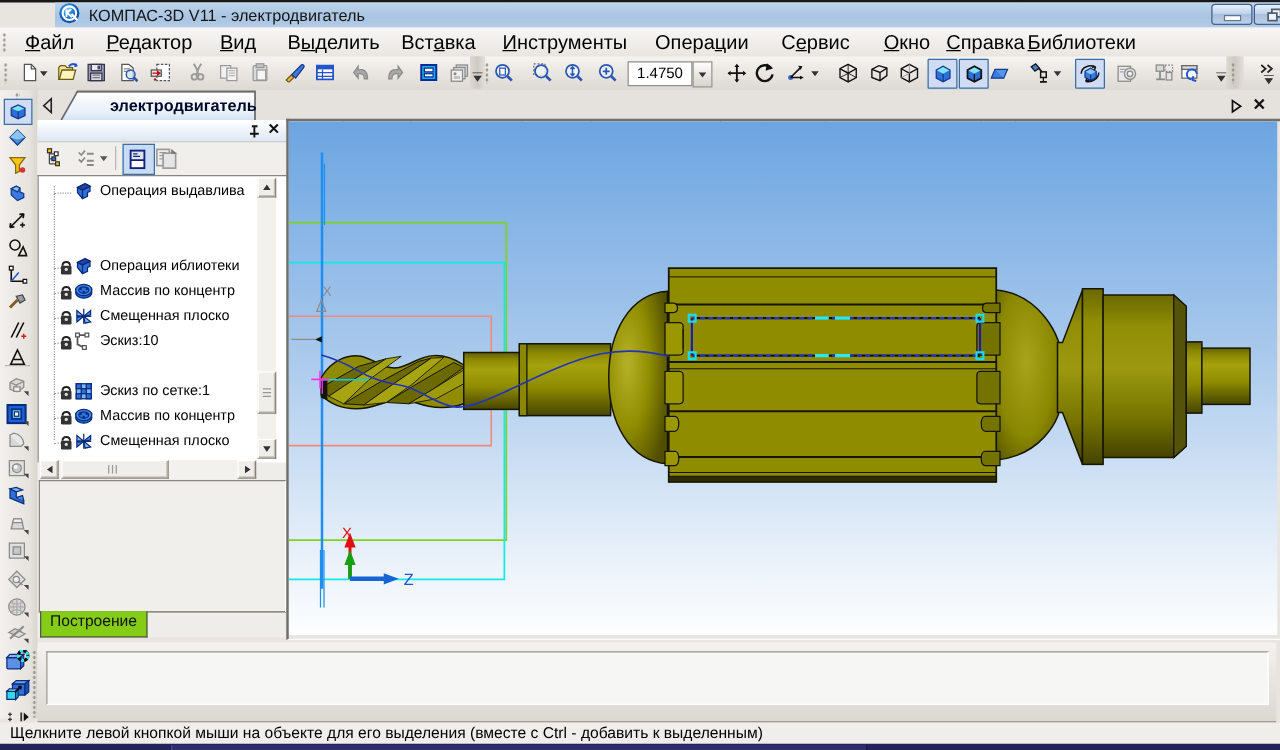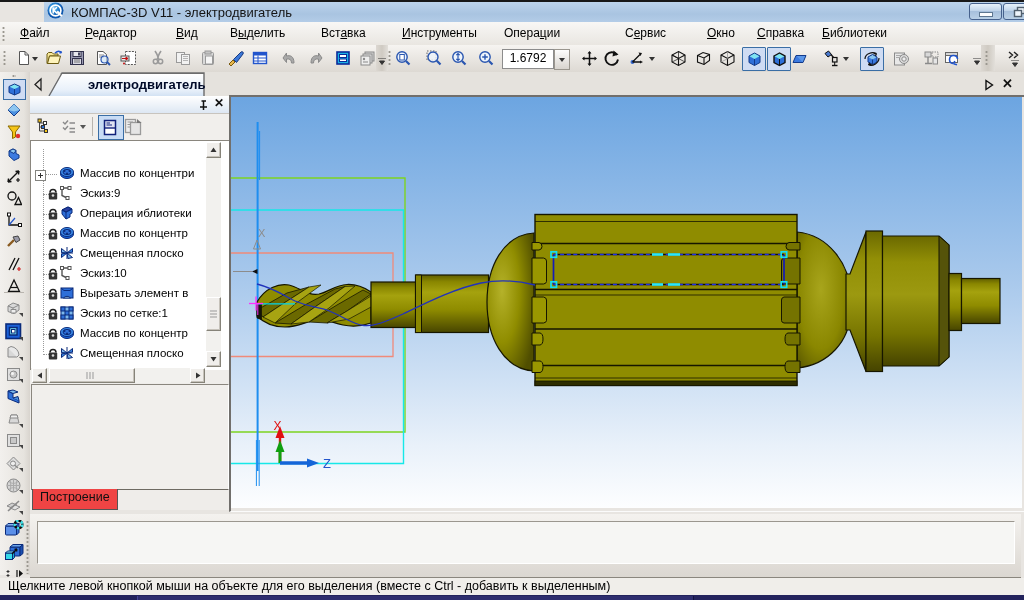--- a/index.html
+++ b/index.html
@@ -1,18 +1,18 @@
 <!DOCTYPE html>
 <html><head><meta charset="utf-8">
 <style>
 html,body{margin:0;padding:0;width:1024px;height:600px;overflow:hidden;background:#e8e5e1;font-family:"Liberation Sans",sans-serif;}
 .abs{position:absolute;}
 .sep{position:absolute;width:1px;background:#a49f96;height:17px;top:51px;}
 .grip{position:absolute;width:3px;background-image:radial-gradient(circle,#9a978f 1px,transparent 1.2px);background-size:3px 4px;}
-.mi{position:absolute;top:4px;font-size:12px;color:#000;}
+.mi{position:absolute;top:4px;font-size:16px;color:#000;}
 .mi u{text-decoration:underline;}
 .ti{position:absolute;top:2px;width:22px;height:22px;}
 .ti svg{position:absolute;left:3px;top:3px;}
 .sel{border:1px solid #3a6ea5;background:#cfdcf3;border-radius:1px;}
 .sel svg{left:2px;top:2px;}
 .row{position:absolute;left:0;height:20px;width:174px;overflow:hidden;white-space:nowrap;}
 .row .txt{position:absolute;left:49px;top:3px;font-size:11.5px;color:#000;}
 .rowi{position:absolute;left:28px;top:1px;}
 .lock{position:absolute;left:16px;top:3px;}
 </style></head>
@@ -52,21 +52,21 @@
 </div>
 
 <div class="abs" id="menubar" style="left:0;top:22px;width:1024px;height:23px;background:linear-gradient(#f8f7f5,#e9e6e1);border-bottom:1px solid #d8d4cd;">
   <div class="grip" style="left:2px;top:4px;height:16px;"></div>
   <span class="mi" style="left:20px;"><u>Ф</u>айл</span>
   <span class="mi" style="left:85px;"><u>Р</u>едактор</span>
   <span class="mi" style="left:176px;"><u>В</u>ид</span>
   <span class="mi" style="left:230px;">В<u>ы</u>делить</span>
   <span class="mi" style="left:321px;">Вст<u>а</u>вка</span>
   <span class="mi" style="left:402px;"><u>И</u>нструменты</span>
-  <span class="mi" style="left:504px;">Опера<u>ц</u>ии</span>
+  <span class="mi" style="left:524px;">Опера<u>ц</u>ии</span>
   <span class="mi" style="left:625px;">С<u>е</u>рвис</span>
   <span class="mi" style="left:707px;"><u>О</u>кно</span>
   <span class="mi" style="left:757px;text-align:center;"><u>С</u>правка</span>
   <span class="mi" style="left:822px;"><u>Б</u>иблиотеки</span>
 </div>
 
 <div class="abs" id="toolbar" style="left:0;top:45px;width:1024px;height:27px;background:linear-gradient(#f6f4f1,#ddd9d3);border-bottom:1px solid #c9c4bc;">
   <div class="grip" style="left:3px;top:5px;height:17px;"></div>
   <div class="abs" style="left:376px;top:0;width:12px;height:26px;background:linear-gradient(90deg,#dcd8d2,#cfcac2 50%,#e2dfda);"></div>
   <div class="abs" style="left:981px;top:0;width:14px;height:26px;background:linear-gradient(90deg,#dcd8d2,#cfcac2 50%,#e2dfda);"></div>
@@ -212,21 +212,21 @@
       </svg>
     </div>
   <div class="sep" style="left:472px;"></div>
   <div class="ti" style="left:475px;">
       <svg width="16" height="16">
         <circle cx="7" cy="7" r="5.2" fill="#eef4fb" stroke="#2a56b0" stroke-width="1.4"></circle>
         <path d="M7 4.2 V9.8 M4.2 7 H9.8" stroke="#2a56b0" stroke-width="1.4"></path>
         <line x1="11" y1="11" x2="14.5" y2="14.5" stroke="#2a56b0" stroke-width="2.2"></line>
       </svg>
     </div>
-  <div class="abs" style="left:502px;top:4px;width:50px;height:17px;background:#fff;border:1px solid #8c8c8c;font-size:12px;color:#000;padding-top:1px;text-align:center;">1.6792</div>
+  <div class="abs" style="left:502px;top:4px;width:50px;height:17px;background:#fff;border:1px solid #8c8c8c;font-size:12px;color:#000;padding-top:1px;text-align:center;">1.4750</div>
   <div class="abs" style="left:554px;top:4px;width:14px;height:19px;background:linear-gradient(#fdfdfd,#d8d4ce);border:1px solid #9a968e;">
       <svg class="abs" style="left:3px;top:7px" width="8" height="6">
         <path d="M1 1 L4 5 L7 1 Z" fill="#333"></path>
       </svg>
     </div>
   <div class="sep" style="left:576px;"></div>
   <div class="ti" style="left:578px;">
       <svg width="17" height="17">
         <path d="M8.5 1 L6.5 3.5 H10.5 Z M8.5 16 L6.5 13.5 H10.5 Z M1 8.5 L3.5 6.5 V10.5 Z M16 8.5 L13.5 6.5 V10.5 Z" fill="#111"></path>
         <line x1="8.5" y1="2" x2="8.5" y2="15" stroke="#111" stroke-width="1.5"></line>
@@ -594,41 +594,26 @@
         <rect x="1.5" y="1.5" width="10" height="13" fill="#eee" stroke="#9a9a9a" stroke-width="1.3"></rect>
         <path d="M3.5 4 H9 M3.5 6.5 H7.5 M3.5 9 H9" stroke="#9a9a9a"></path>
         <rect x="6.5" y="4.5" width="10" height="12" fill="#e5e5e5" stroke="#9a9a9a" stroke-width="1.3"></rect>
         <path d="M13 1 L17.5 5 L13 5 Z" fill="#777"></path>
       </svg>
   </div>
   <div class="abs" style="left:0;top:44px;width:198px;height:229px;background:#fff;border-top:1.5px solid #8a867e;border-left:1.5px solid #8a867e;">
     <div class="abs" style="left:12px;top:8px;width:1px;height:203px;border-left:1px dotted #9a9a9a;"></div>
   </div>
   <div id="rows" class="abs" style="left:1px;top:46px;width:175px;height:241px;overflow:hidden;">
-    <div class="row" style="top:22px;">
+    <div class="row" style="top:2px;">
         <div class="abs" style="left:12px;top:10px;width:14px;border-top:1px dotted #9a9a9a;"></div>
-        <div class="abs" style="left:4px;top:6px;width:9px;height:9px;background:#fff;border:1px solid #848480;">
-          <svg class="abs" style="left:1px;top:1px" width="7" height="7">
-            <path d="M1 3.5 H6 M3.5 1 V6" stroke="#333"></path>
-          </svg>
-        </div>
         <svg class="rowi" width="16" height="16">
-          <use href="#icoCirc"></use>
-        </svg>
-        <span class="txt">Массив по концентри</span>
-      </div>
-    <div class="row" style="top:42px;">
-        <div class="abs" style="left:12px;top:10px;width:8px;border-top:1px dotted #9a9a9a;"></div>
-        <svg class="lock" width="12" height="14">
-          <use href="#icoLock"></use>
-        </svg>
-        <svg class="rowi" width="16" height="16">
-          <use href="#icoSketch"></use>
-        </svg>
-        <span class="txt">Эскиз:9</span>
+          <use href="#icoExtrude"></use>
+        </svg>
+        <span class="txt">Операция выдавлива</span>
       </div>
     <div class="row" style="top:62px;">
         <div class="abs" style="left:12px;top:10px;width:8px;border-top:1px dotted #9a9a9a;"></div>
         <svg class="lock" width="12" height="14">
           <use href="#icoLock"></use>
         </svg>
         <svg class="rowi" width="16" height="16">
           <use href="#icoExtrude"></use>
         </svg>
         <span class="txt">Операция иблиотеки</span>
@@ -656,30 +641,20 @@
     <div class="row" style="top:122px;">
         <div class="abs" style="left:12px;top:10px;width:8px;border-top:1px dotted #9a9a9a;"></div>
         <svg class="lock" width="12" height="14">
           <use href="#icoLock"></use>
         </svg>
         <svg class="rowi" width="16" height="16">
           <use href="#icoSketch"></use>
         </svg>
         <span class="txt">Эскиз:10</span>
       </div>
-    <div class="row" style="top:142px;">
-        <div class="abs" style="left:12px;top:10px;width:8px;border-top:1px dotted #9a9a9a;"></div>
-        <svg class="lock" width="12" height="14">
-          <use href="#icoLock"></use>
-        </svg>
-        <svg class="rowi" width="16" height="16">
-          <use href="#icoCut"></use>
-        </svg>
-        <span class="txt">Вырезать элемент в</span>
-      </div>
     <div class="row" style="top:162px;">
         <div class="abs" style="left:12px;top:10px;width:8px;border-top:1px dotted #9a9a9a;"></div>
         <svg class="lock" width="12" height="14">
           <use href="#icoLock"></use>
         </svg>
         <svg class="rowi" width="16" height="16">
           <use href="#icoGrid"></use>
         </svg>
         <span class="txt">Эскиз по сетке:1</span>
       </div>
@@ -735,21 +710,21 @@
         </svg>
       </div>
     <div class="abs" style="left:18px;top:0;width:84px;height:13px;background:#f0eeeb;border:1px solid #fff;border-right-color:#868379;border-bottom-color:#868379;box-shadow:inset -1px -1px 0 #c6c2ba;">
         <svg class="abs" style="left:36px;top:3px" width="8" height="7">
           <path d="M1 0 V7 M4 0 V7 M7 0 V7" stroke="#999"></path>
         </svg>
       </div>
   </div>
 
   <div class="abs" style="left:1px;top:288px;width:196px;height:104px;background:#f1efec;border-top:1.5px solid #8a867e;border-left:1.5px solid #8a867e;border-right:1px solid #fff;border-bottom:1px solid #6e6a62;"></div>
-  <div class="abs" style="left:2px;top:393px;width:84px;height:20px;background:#ef4444;border:1px solid #555;border-top:none;">
+  <div class="abs" style="left:2px;top:393px;width:84px;height:20px;background:#84cc16;border:1px solid #555;border-top:none;">
     <div class="abs" style="left:7px;top:1px;font-size:12.5px;color:#111;">Построение</div>
   </div>
 </div>
 
 <div class="abs" id="viewport" style="left:229px;top:95px;width:794px;height:414px;border-top:2px solid #716f6c;border-left:2px solid #716f6c;border-right:1px solid #fbfbfb;border-bottom:1px solid #fbfbfb;">
 <svg width="791" height="411" viewBox="0 0 791 411">
   <defs>
     <linearGradient id="sky" x1="0" y1="0" x2="0" y2="1">
       <stop offset="0" stop-color="#6ca5e1"></stop>
           <stop offset="0.45" stop-color="#a9c9ec"></stop>

